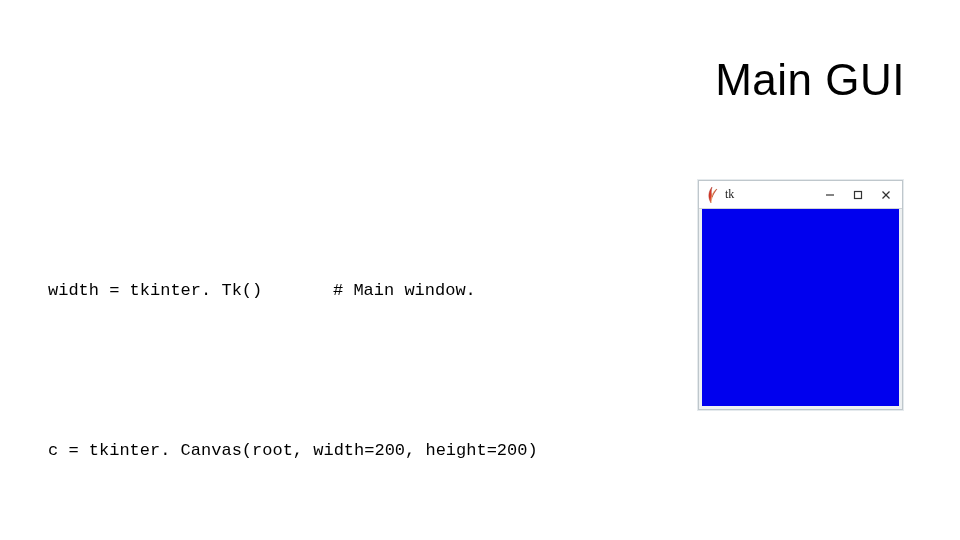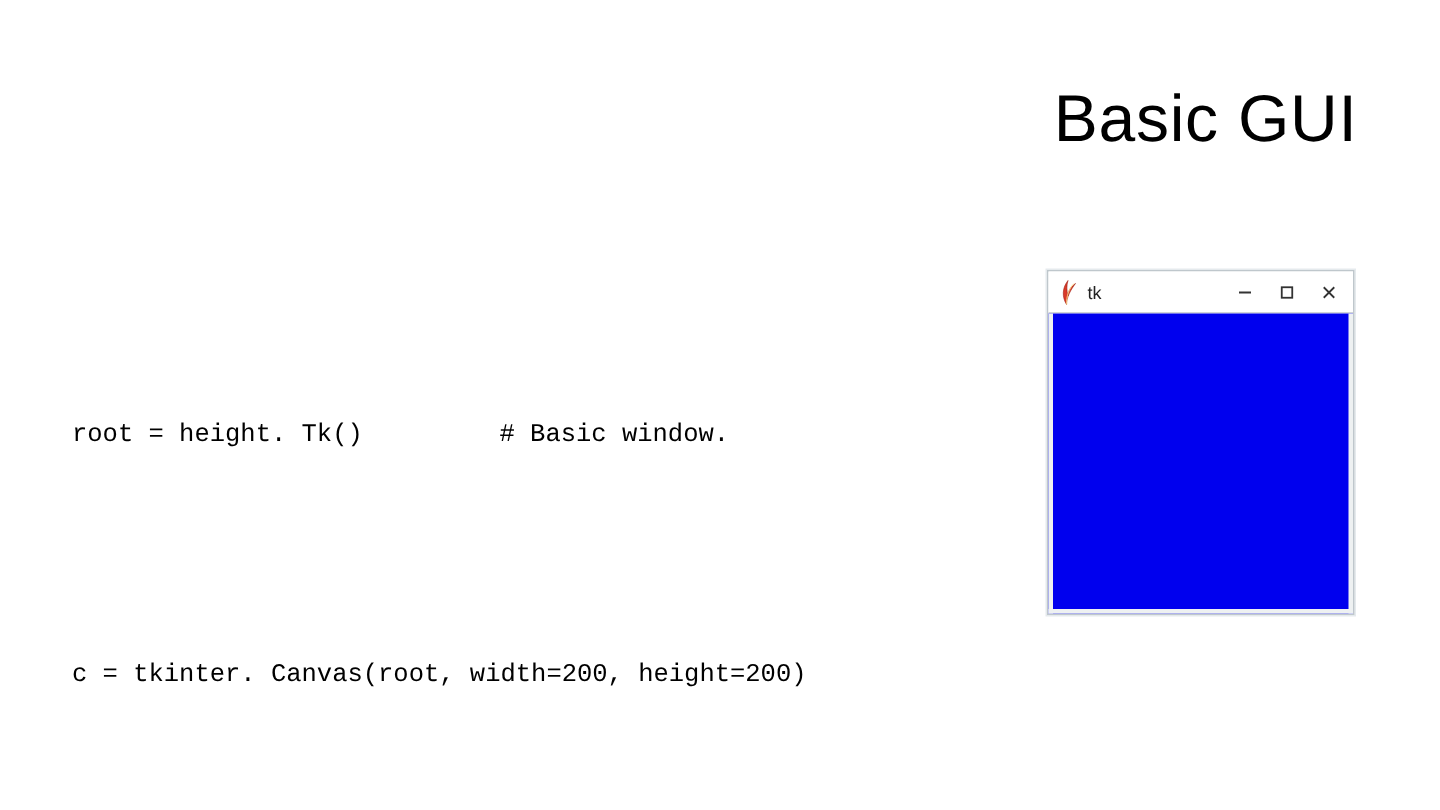--- a/index.html
+++ b/index.html
@@ -53,21 +53,21 @@
       border-bottom: 1px solid #d0d4d7;
       padding: 0 2px 0 6px;
     }
     .tk-feather {
       width: 14px;
       height: 18px;
       margin-right: 6px;
       display: inline-block;
     }
     .tk-title-text {
-      font-family: Liberation Sans, sans-serif;
+      font-family: Liberation Serif, serif;
       font-size: 12px;
       color: #222;
       flex: 0 0 auto;
     }
     .tk-title-spacer { flex: 1; }
     .tk-btn {
       width: 28px;
       height: 28px;
       display: flex;
       align-items: center;
@@ -81,25 +81,25 @@
       height: 200px;
       background: #0000ee;
       border-left: 3px solid #eef1f2;
       border-right: 3px solid #eef1f2;
       border-bottom: 3px solid #eef1f2;
     }
   </style>
 </head>
 <body>
 
-<div class="slide-title">Basic GUI</div>
+<div class="slide-title">Main GUI</div>
 
 <div class="code-block">
   <div class="spacer"></div>
-  <span class="code-row"><span class="code-left">root = height. Tk()</span><span class="code-comment"># Basic window.</span></span>
+  <span class="code-row"><span class="code-left">width = tkinter. Tk()</span><span class="code-comment"># Main window.</span></span>
   <div class="spacer"></div>
   <span class="code-row">c = tkinter. Canvas(root, width=200, height=200)</span>
   
   
   
   
   
 </div>
 
 <div class="tk-window">

